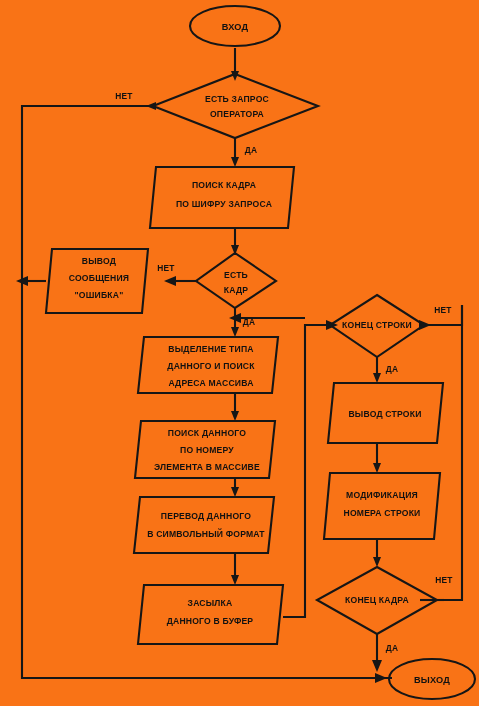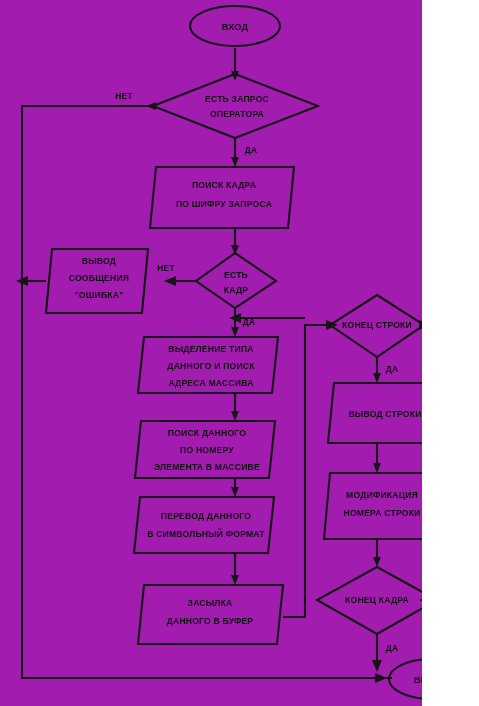--- a/index.html
+++ b/index.html
@@ -2,23 +2,23 @@
 <html><head>
 <meta charset="utf-8">
 <style>
   html, body {
     margin: 0;
     padding: 0;
     background: #ffffff;
   }
   #flowchart-root {
     position: relative;
-    width: 422px;
+    width: 479px;
     height: 706px;
-    background: #a21caf;
+    background: #f97316;
     font-family: "Liberation Sans", sans-serif;
     overflow: hidden;
     text-decoration: underline;
   }
   svg#flow-svg {
     display: block;
     width: 479px;
     height: 706px;
   }
   .shape-line {

